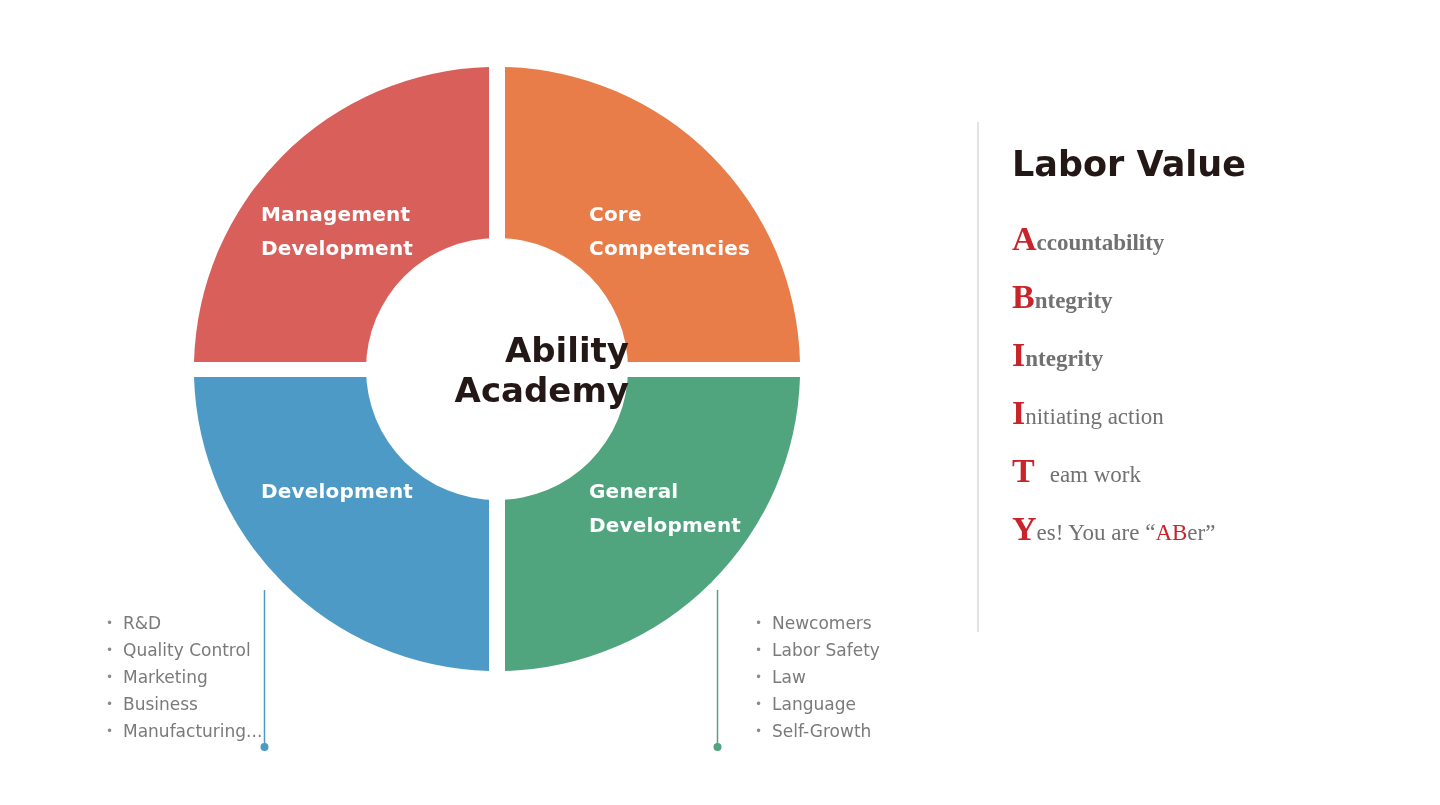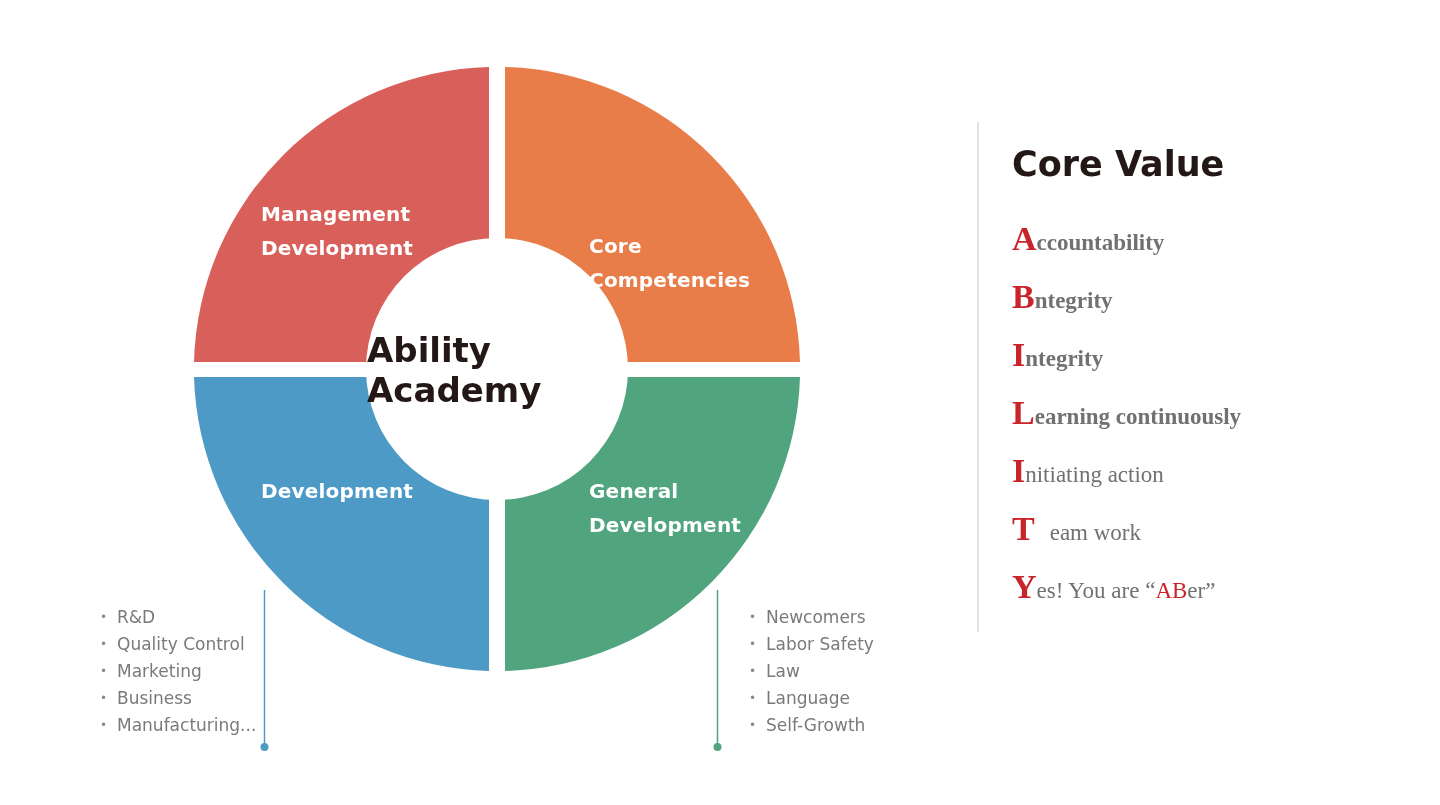--- a/index.html
+++ b/index.html
@@ -1,22 +1,22 @@
 <!DOCTYPE html>
 <html><head>
 <meta charset="utf-8">
 <style>
   html, body { margin:0; padding:0; background:#ffffff; }
   body { width:1440px; height:805px; position:relative; overflow:hidden; font-family:"Liberation Sans", "DejaVu Sans", sans-serif; }
   .wheel { position:absolute; left:0; top:0; width:1440px; height:805px; }
   .qlabel { position:absolute; color:#ffffff; font-weight:bold; font-size:20px; line-height:34px; font-family:"DejaVu Sans", sans-serif; letter-spacing:0.2px; }
   .qlabel span { display:block; white-space:nowrap; }
-  .center-title { position:absolute; left:367px; top:330px; width:262px; text-align:left; color:#231815; font-weight:bold; font-size:34px; line-height:40px; font-family:"DejaVu Sans", sans-serif; }
+  .center-title { position:absolute; left:367px; top:330px; width:262px; text-align:right; color:#231815; font-weight:bold; font-size:34px; line-height:40px; font-family:"DejaVu Sans", sans-serif; }
   .center-title span { display:block; }
-  .bullets { position:absolute; list-style:none; margin:6px; padding:0; color:#7a7a7a; font-size:17px; line-height:27px; font-family:"DejaVu Sans", sans-serif; }
+  .bullets { position:absolute; list-style:none; margin:12px; padding:0; color:#7a7a7a; font-size:17px; line-height:27px; font-family:"DejaVu Sans", sans-serif; }
   .bullets li { position:relative; padding-left:17px; white-space:nowrap; }
   .bullets li::before { content:"•"; position:absolute; left:0; top:0; font-size:12px; color:#8a8a8a; }
   .divider { position:absolute; left:977px; top:122px; width:2px; height:510px; background:#e3e3e3; }
   .cv-title { position:absolute; left:1012px; top:144px; color:#231815; font-weight:bold; font-size:35px; font-family:"DejaVu Sans", sans-serif; white-space:nowrap; }
   .cv-list { position:absolute; left:1012px; top:220px; margin:0; padding:0; list-style:none; }
   .cv-item { height:58px; line-height:37px; color:#717171; font-weight:bold; font-size:23px; font-family:Liberation Serif, serif; white-space:nowrap; }
   .cv-item .init { color:#c8242a; font-size:34px; font-weight:bold; }
   .cv-item .hl { color:#c8242a; }
 </style>
 </head>
@@ -33,21 +33,21 @@
   <line x1="264.5" y1="590" x2="264.5" y2="746" stroke="#4C9AC5" stroke-width="1.5"></line>
   <circle cx="264.5" cy="747" r="4" fill="#4C9AC5"></circle>
   <line x1="717.5" y1="590" x2="717.5" y2="746" stroke="#50A47E" stroke-width="1.5"></line>
   <circle cx="717.5" cy="747" r="4" fill="#50A47E"></circle>
 </svg>
 
 <div class="qlabel" style="left:261px; top:197px;">
   <span>Management</span>
   <span>Development</span>
 </div>
-<div class="qlabel" style="left:589px; top:197px;margin-top:32px;">
+<div class="qlabel" style="left:589px; top:197px;">
   <span>Core</span>
   <span>Competencies</span>
 </div>
 <div class="qlabel" style="left:261px; top:474px;">
   <span>Development</span>
 </div>
 <div class="qlabel" style="left:589px; top:474px;">
   <span>General</span>
   <span>Development</span>
 </div>
@@ -68,23 +68,22 @@
 <ul class="bullets" style="left:743px; top:598px;">
   <li>Newcomers</li>
   <li>Labor Safety</li>
   <li>Law</li>
   <li>Language</li>
   <li>Self-Growth</li>
 </ul>
 
 <div class="divider"></div>
 
-<div class="cv-title">Core Value</div>
+<div class="cv-title">Labor Value</div>
 
 <ul class="cv-list">
   <li class="cv-item"><span class="init">A</span><span>ccountability</span></li>
   <li class="cv-item"><span class="init">B</span><span>ntegrity</span></li>
   <li class="cv-item"><span class="init">I</span><span>ntegrity</span></li>
-  <li class="cv-item"><span class="init">L</span><span>earning continuously</span></li>
   <li class="cv-item"><span class="init">I</span><span style="font-weight:normal;">nitiating action</span></li>
   <li class="cv-item"><span class="init">T</span><span style="font-weight:normal;margin-left:15px;">eam work</span></li>
   <li class="cv-item"><span class="init">Y</span><span style="font-weight:normal;">es! You are “</span><span class="hl" style="font-weight:normal;">AB</span><span style="font-weight:normal;">er”</span></li>
 </ul>
 
 </body></html>

